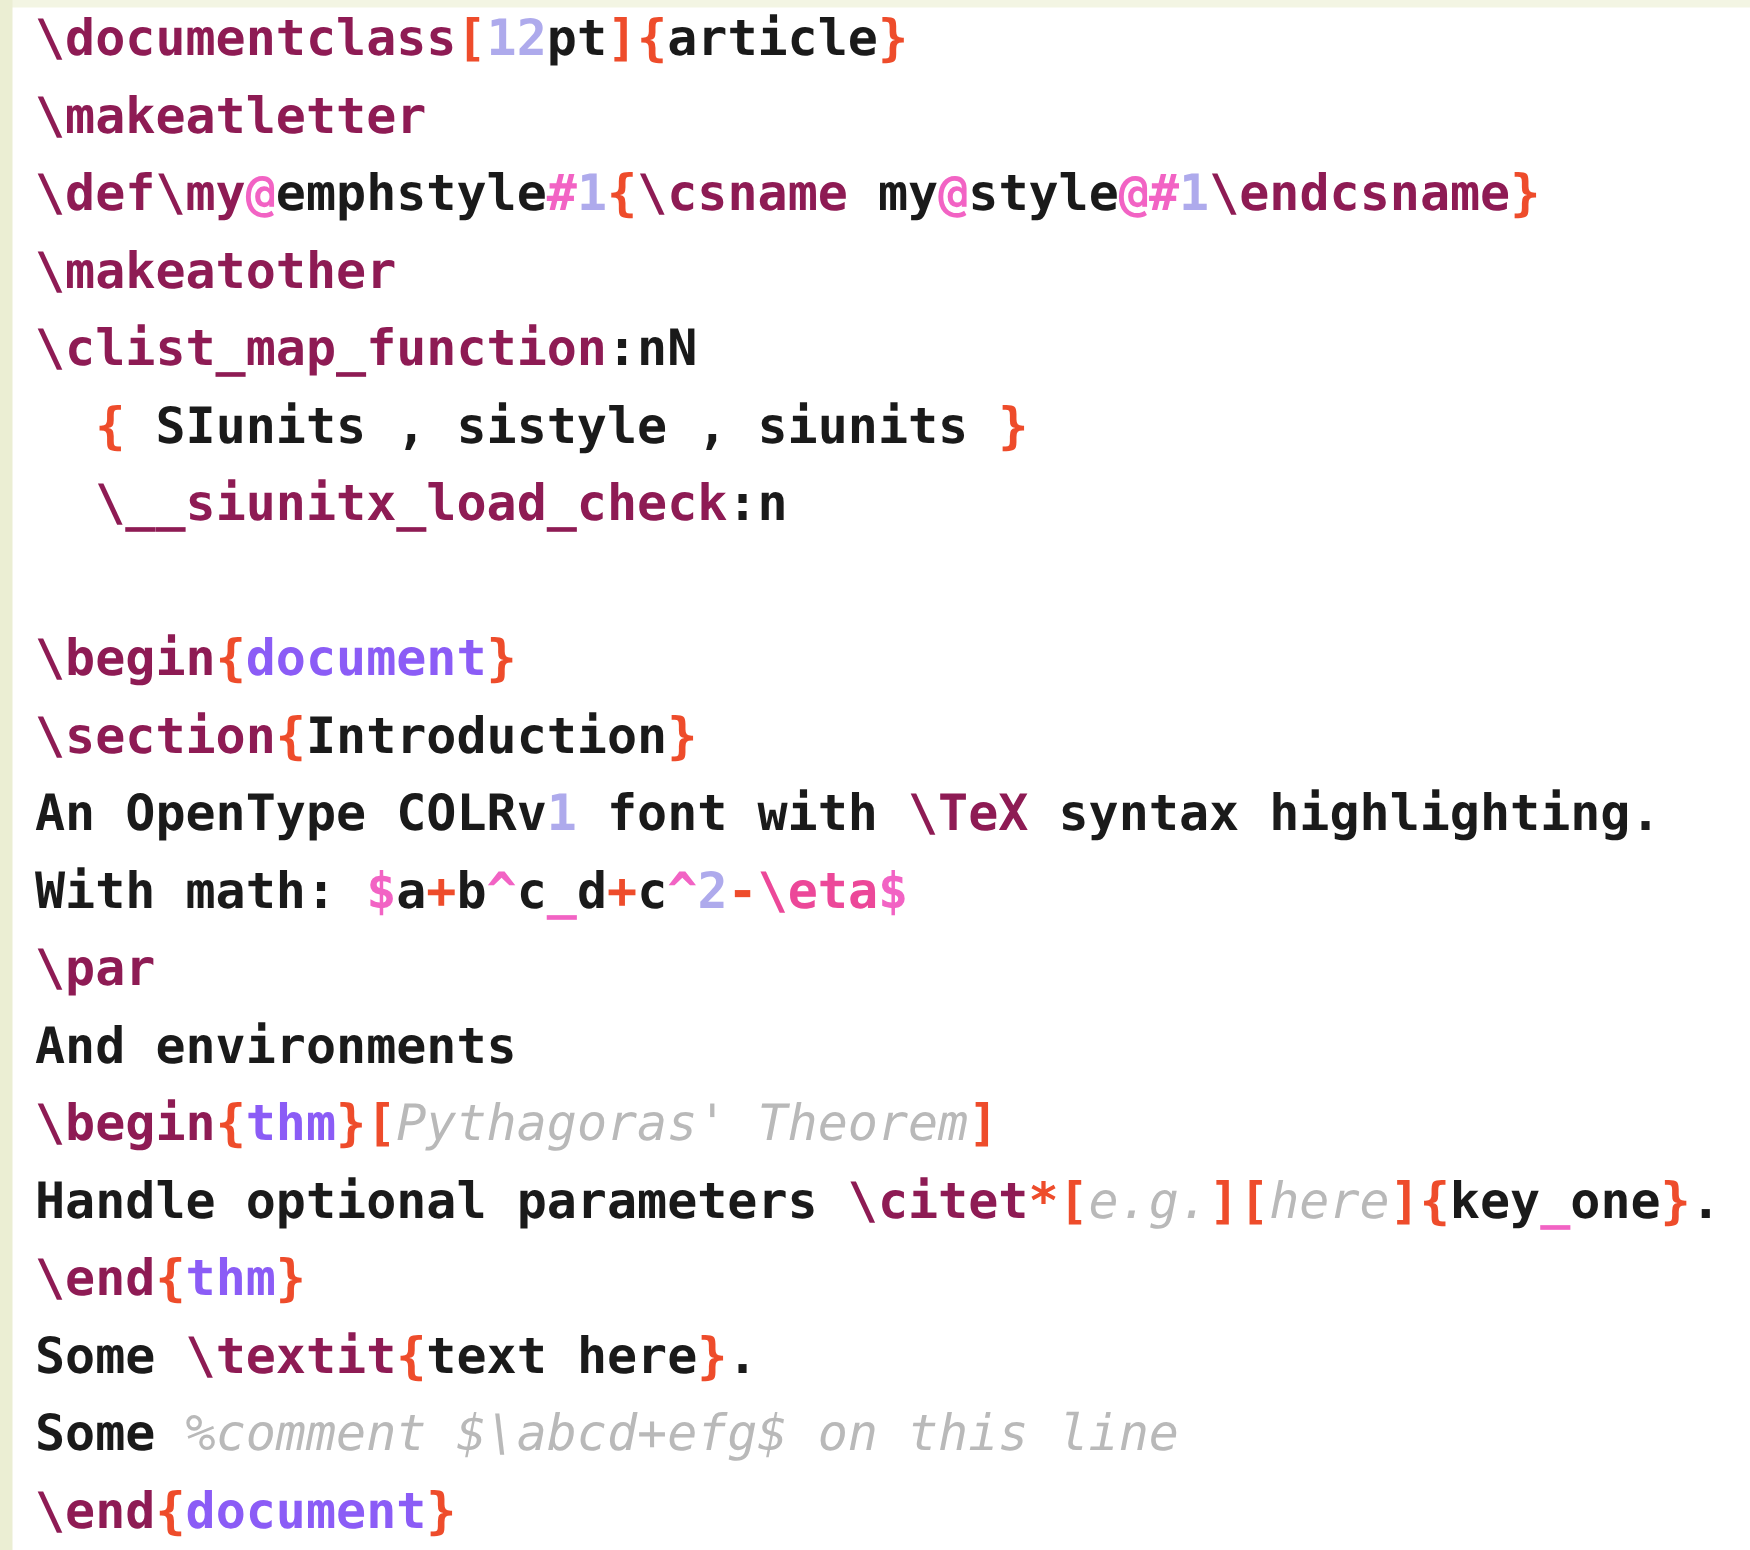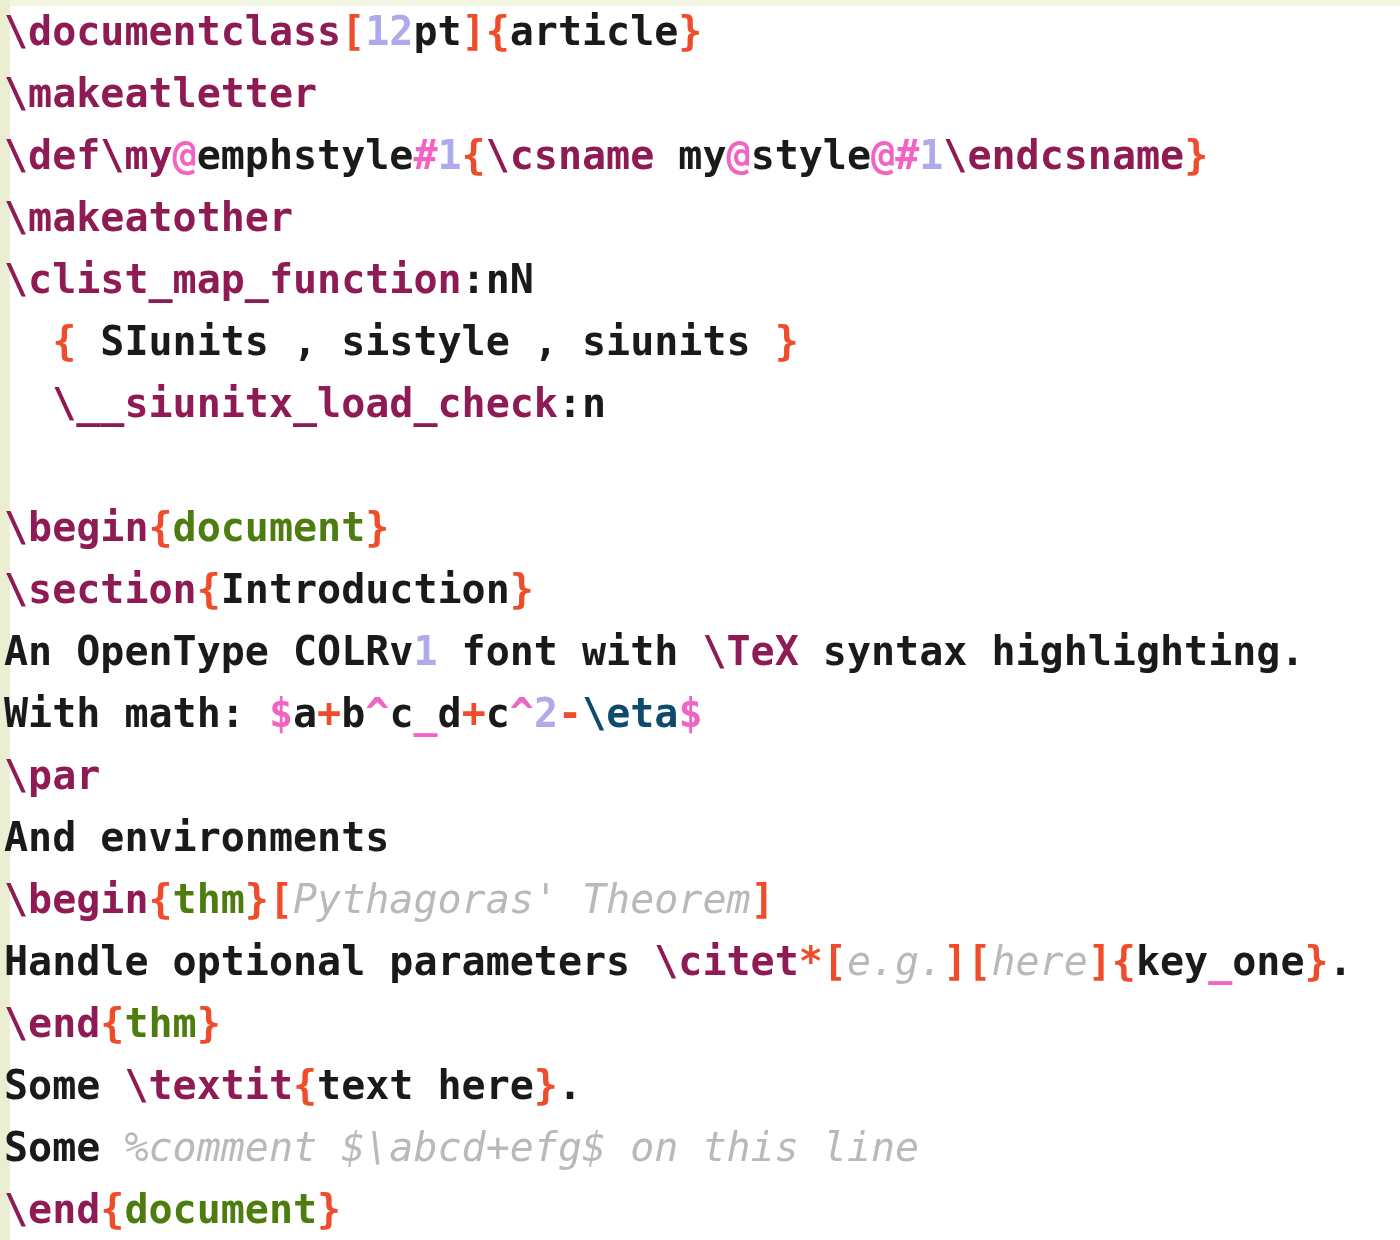--- a/index.html
+++ b/index.html
@@ -22,21 +22,21 @@
   .edge-strip-top {
     position: absolute;
     left: 0; top: 0;
     width: 100%; height: 6px;
     z-index: 1;
   }
   .code-area {
     position: absolute;
     left: 0; top: 0;
     width: 1400px; height: 1240px;
-    padding: 0 0 0 4px;
+    padding: 0 0 0 28px;
     box-sizing: border-box;
     font-family: "DejaVu Sans Mono", "Liberation Mono", monospace;
     font-size: 40px;
     line-height: 62px;
     font-weight: bold;
     white-space: pre;
     color: #1a1a1a;
     z-index: 3;
   }
   .code-line {
@@ -48,19 +48,19 @@
 </style>
 </head>
 <body style="background: rgb(255, 255, 255);">
 
 <div class="edge-strip-top" style="background: rgb(243, 245, 227);"></div>
 <div class="edge-strip-left" style="background: rgb(235, 238, 211);"></div>
 
 <div class="code-area" style="font-size: 40px; line-height: 62px;"><div class="code-line"><span class="tok tok-command">\documentclass</span><span class="tok tok-delimiter">[</span><span class="tok tok-number">12</span><span class="tok tok-text">pt</span><span class="tok tok-delimiter">]{</span><span class="tok tok-text">article</span><span class="tok tok-delimiter">}</span></div><div class="code-line"><span class="tok tok-command">\makeatletter</span></div><div class="code-line"><span class="tok tok-command">\def\my</span><span class="tok tok-special">@</span><span class="tok tok-text">emphstyle</span><span class="tok tok-special">#</span><span class="tok tok-number">1</span><span class="tok tok-delimiter">{</span><span class="tok tok-command">\csname</span><span class="tok tok-text"> my</span><span class="tok tok-special">@</span><span class="tok tok-text">style</span><span class="tok tok-special">@</span><span class="tok tok-special">#</span><span class="tok tok-number">1</span><span class="tok tok-command">\endcsname</span><span class="tok tok-delimiter">}</span></div><div class="code-line"><span class="tok tok-command">\makeatother</span></div><div class="code-line"><span class="tok tok-command">\clist_map_function</span><span class="tok tok-text">:nN</span></div><div class="code-line"><span class="tok tok-text">  </span><span class="tok tok-delimiter">{</span><span class="tok tok-text"> SIunits , sistyle , siunits </span><span class="tok tok-delimiter">}</span></div><div class="code-line"><span class="tok tok-text">  </span><span class="tok tok-command">\__siunitx_load_check</span><span class="tok tok-text">:n</span></div><div class="code-line"></div><div class="code-line"><span class="tok tok-command">\begin</span><span class="tok tok-delimiter">{</span><span class="tok tok-environment">document</span><span class="tok tok-delimiter">}</span></div><div class="code-line"><span class="tok tok-command">\section</span><span class="tok tok-delimiter">{</span><span class="tok tok-text">Introduction</span><span class="tok tok-delimiter">}</span></div><div class="code-line"><span class="tok tok-text">An OpenType COLRv</span><span class="tok tok-number">1</span><span class="tok tok-text"> font with </span><span class="tok tok-command">\TeX</span><span class="tok tok-text"> syntax highlighting.</span></div><div class="code-line"><span class="tok tok-text">With math: </span><span class="tok tok-special">$</span><span class="tok tok-text">a</span><span class="tok tok-delimiter">+</span><span class="tok tok-text">b</span><span class="tok tok-special">^</span><span class="tok tok-text">c</span><span class="tok tok-special">_</span><span class="tok tok-text">d</span><span class="tok tok-delimiter">+</span><span class="tok tok-text">c</span><span class="tok tok-special">^</span><span class="tok tok-number">2</span><span class="tok tok-delimiter">-</span><span class="tok tok-math_command">\eta</span><span class="tok tok-special">$</span></div><div class="code-line"><span class="tok tok-command">\par</span></div><div class="code-line"><span class="tok tok-text">And environments</span></div><div class="code-line"><span class="tok tok-command">\begin</span><span class="tok tok-delimiter">{</span><span class="tok tok-environment">thm</span><span class="tok tok-delimiter">}[</span><span class="tok tok-comment">Pythagoras' Theorem</span><span class="tok tok-delimiter">]</span></div><div class="code-line"><span class="tok tok-text">Handle optional parameters </span><span class="tok tok-command">\citet</span><span class="tok tok-delimiter">*[</span><span class="tok tok-comment">e.g.</span><span class="tok tok-delimiter">][</span><span class="tok tok-comment">here</span><span class="tok tok-delimiter">]{</span><span class="tok tok-text">key</span><span class="tok tok-special">_</span><span class="tok tok-text">one</span><span class="tok tok-delimiter">}</span><span class="tok tok-text">.</span></div><div class="code-line"><span class="tok tok-command">\end</span><span class="tok tok-delimiter">{</span><span class="tok tok-environment">thm</span><span class="tok tok-delimiter">}</span></div><div class="code-line"><span class="tok tok-text">Some </span><span class="tok tok-command">\textit</span><span class="tok tok-delimiter">{</span><span class="tok tok-text">text here</span><span class="tok tok-delimiter">}</span><span class="tok tok-text">.</span></div><div class="code-line"><span class="tok tok-text">Some </span><span class="tok tok-comment">%comment $\abcd+efg$ on this line</span></div><div class="code-line"><span class="tok tok-command">\end</span><span class="tok tok-delimiter">{</span><span class="tok tok-environment">document</span><span class="tok tok-delimiter">}</span></div></div>
 
 <style id="palette-style">.tok-command{color:#8e1b54;}
-.tok-math_command{color:#0c4a6e;}
+.tok-math_command{color:#ec4899;}
 .tok-delimiter{color:#ee4c2b;}
 .tok-number{color:#aeaaec;}
 .tok-text{color:#1a1a1a;}
-.tok-environment{color:#4d7c0f;text-align:right;}
+.tok-environment{color:#8b5cf6;text-align:right;}
 .tok-comment{color:#b9b9b9;font-style:italic;}
 .tok-special{color:#f263c4;}</style>
 
 </body></html>

